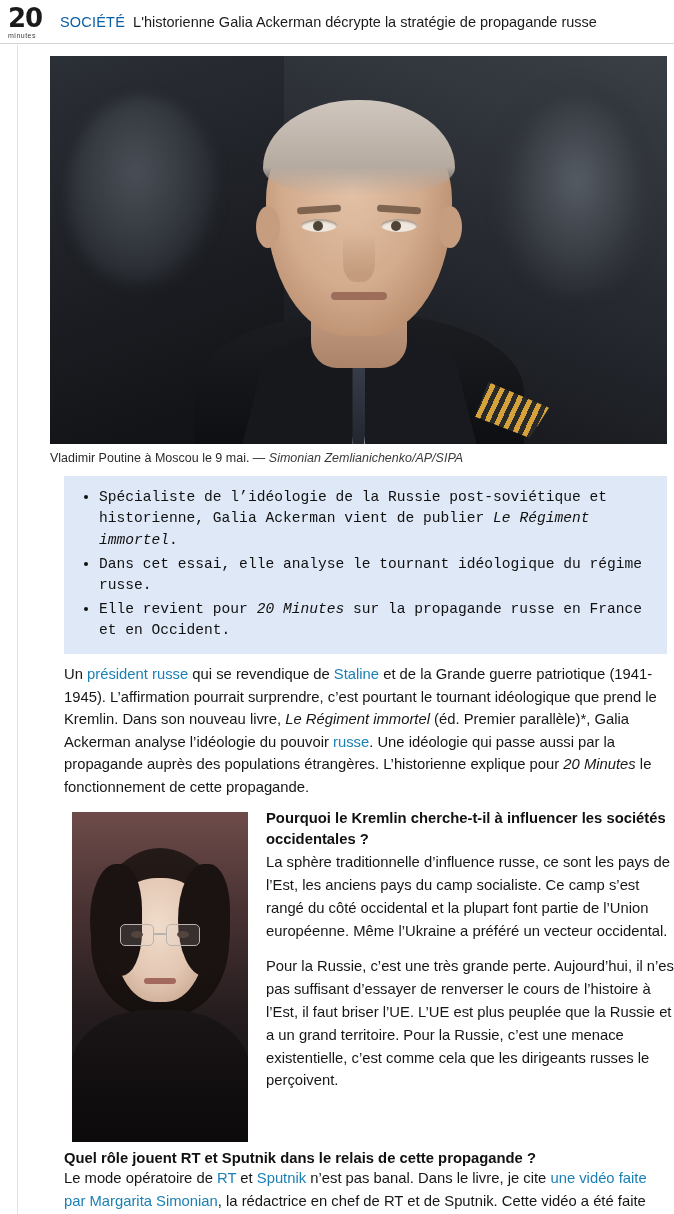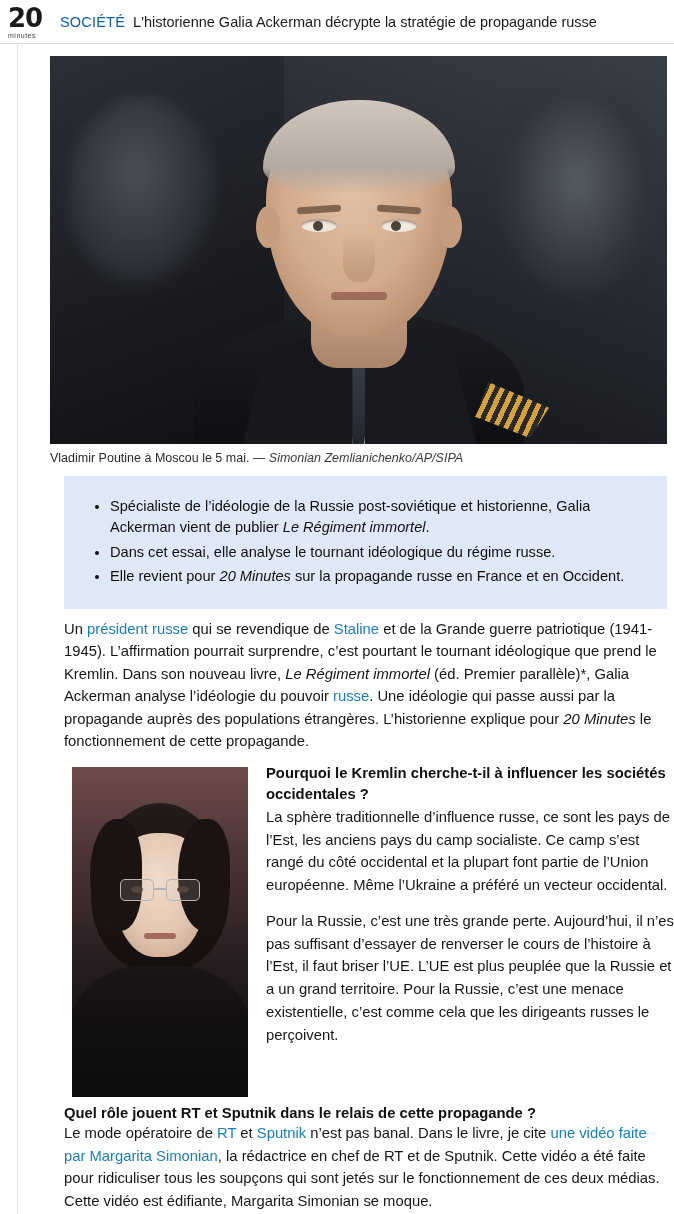--- a/index.html
+++ b/index.html
@@ -215,21 +215,21 @@
   }
   .credit em { font-style: italic; color: #3a3a3a; }
 
   
   .keypoints {
     background: #dfe8f7;
     margin: 10px 0 0 14px;
     padding: 8px 14px 10px 14px;
     width: 603px;
   }
-  .keypoints ul { margin: 12px; padding-left: 20px; }
+  .keypoints ul { margin: 1px; padding-left: 20px; font-family: Liberation Mono, monospace; }
   .keypoints li {
     font-size: 14.6px;
     line-height: 1.45;
     color: #111;
     margin: 3px 0;
   }
   .keypoints li em { font-style: italic; }
 
   
   .body-text {
@@ -374,21 +374,21 @@
       <div class="brow-r"></div>
       <div class="eye-l"></div>
       <div class="eye-r"></div>
       <div class="pupil-l"></div>
       <div class="pupil-r"></div>
       <div class="subj-nose"></div>
       <div class="subj-mouth"></div>
       <div class="ribbon"></div>
     </div>
     <figcaption class="credit">
-      <span>Vladimir Poutine à Moscou le 5 mai. — </span><em>Simonian Zemlianichenko/AP/SIPA</em>
+      <span>Vladimir Poutine à Moscou le 9 mai. — </span><em>Simonian Zemlianichenko/AP/SIPA</em>
     </figcaption>
   </figure>
 
   <div class="keypoints">
     <ul>
       <li><span>Spécialiste de l’idéologie de la Russie post-soviétique et historienne, Galia Ackerman vient de publier </span><em>Le Régiment immortel</em><span>.</span></li>
       <li><span>Dans cet essai, elle analyse le tournant idéologique du régime russe.</span></li>
       <li><span>Elle revient pour </span><em>20 Minutes</em><span> sur la propagande russe en France et en Occident.</span></li>
     </ul>
   </div>

